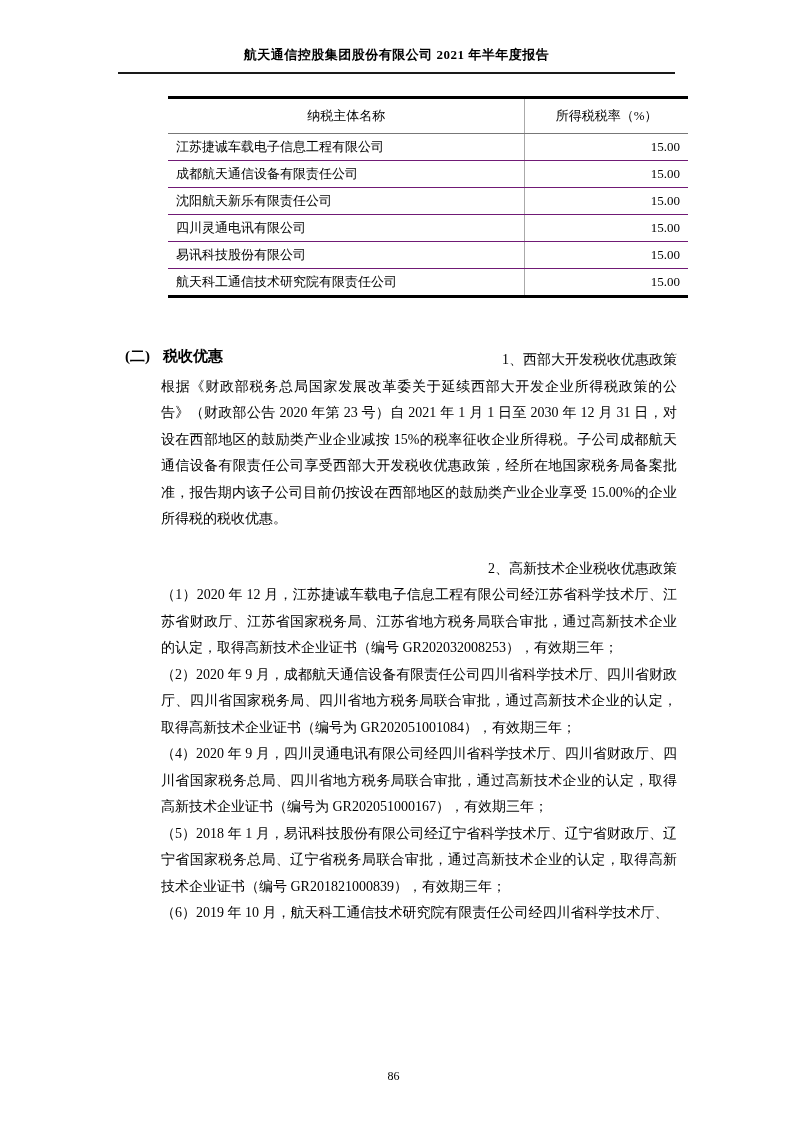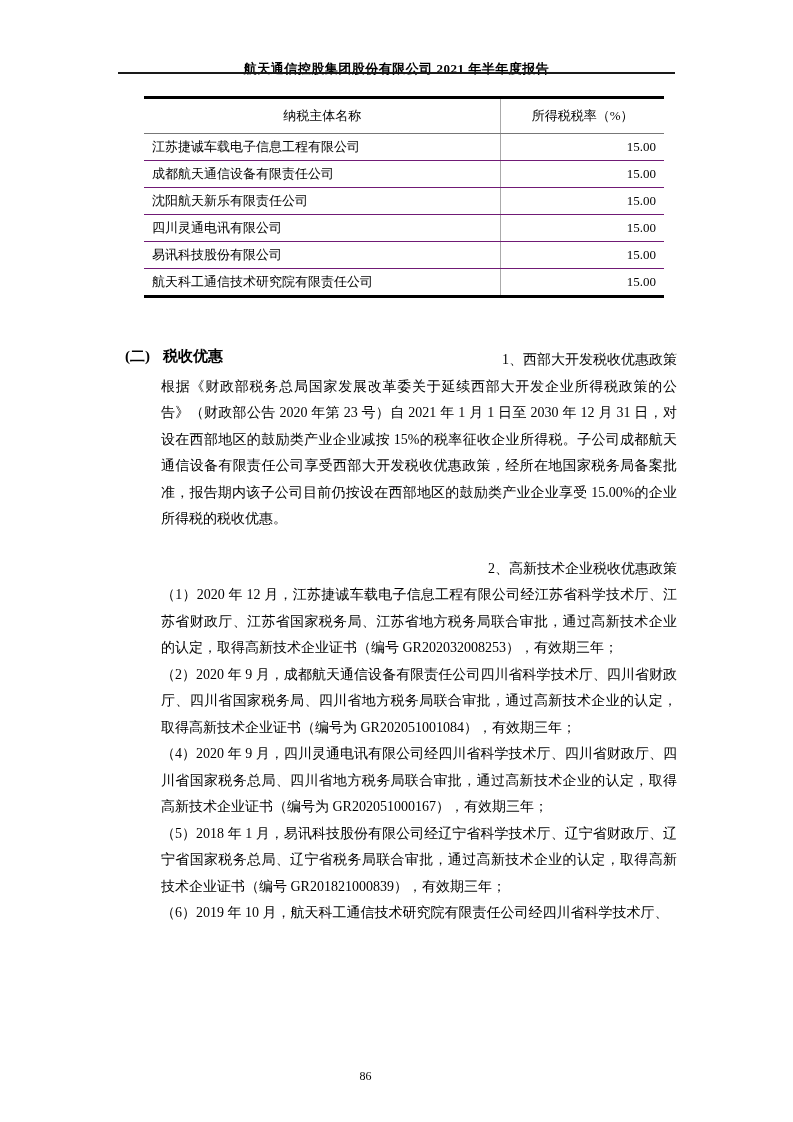--- a/index.html
+++ b/index.html
@@ -13,21 +13,21 @@
     height: 1122px;
     background: #ffffff;
     font-family: "Liberation Serif", "DejaVu Serif", serif;
     color: #000000;
     overflow: hidden;
   }
 
   
   .doc-header {
     position: absolute;
-    top: 60px;
+    top: 46px;
     left: 118px;
     width: 557px;
     text-align: center;
     font-size: 13px;
     font-weight: bold;
     letter-spacing: 0.5px;
     white-space: nowrap;
   }
   .doc-header-rule {
     position: absolute;
@@ -35,21 +35,21 @@
     left: 118px;
     width: 557px;
     height: 2px;
     background: #1a1a1a;
   }
 
   
   .tax-table {
     position: absolute;
     top: 96px;
-    left: 144px;
+    left: 168px;
     width: 520px;
     border-top: 3px solid #000000;
     border-bottom: 3px solid #000000;
     border-collapse: collapse;
     font-size: 13px;
   }
   .tax-table th, .tax-table td {
     padding: 0 8px;
     vertical-align: middle;
     font-weight: normal;
@@ -95,20 +95,21 @@
   .spacer-line { height: 23px; }
 
   
   .doc-footer {
     position: absolute;
     top: 1069px;
     left: 0;
     width: 731px;
     text-align: center;
     font-size: 12px;
+    padding-left: 28px;
   }
 </style>
 </head>
 <body>
 
 <div class="page">
 
   <div class="doc-header">航天通信控股集团股份有限公司 2021 年半年度报告</div>
   <div class="doc-header-rule"></div>
 

